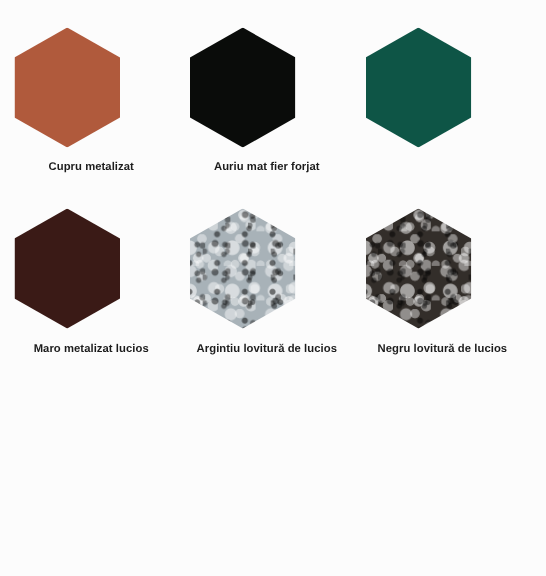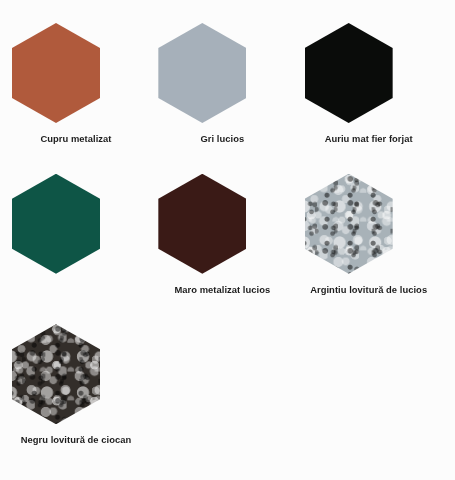--- a/index.html
+++ b/index.html
@@ -107,26 +107,20 @@
 
   <div class="swatch-cell">
     <div class="hex-wrap">
       <div class="hex" style="background-color: rgb(176, 90, 60);"></div>
     </div>
     <div class="swatch-label">Cupru metalizat</div>
   </div>
 
 
 
-  <div class="swatch-cell">
-    <div class="hex-wrap">
-      <div class="hex" style="background-color: rgb(166, 176, 186);"></div>
-    </div>
-    <div class="swatch-label">Gri lucios</div>
-  </div>
 
   <div class="swatch-cell">
     <div class="hex-wrap">
       <div class="hex" style="background-color: rgb(10, 12, 10);"></div>
     </div>
     <div class="swatch-label">Auriu mat fier forjat</div>
   </div>
 
   <div class="swatch-cell">
     <div class="hex-wrap">
@@ -145,16 +139,16 @@
     <div class="hex-wrap">
       <div class="hex tex-hammer" style="background-color: rgb(168, 178, 184);"></div>
     </div>
     <div class="swatch-label">Argintiu lovitură de lucios</div>
   </div>
 
   <div class="swatch-cell">
     <div class="hex-wrap">
       <div class="hex tex-hammer" style="background-color: rgb(51, 46, 42);"></div>
     </div>
-    <div class="swatch-label">Negru lovitură de ciocan</div>
+    <div class="swatch-label">Negru lovitură de lucios</div>
   </div>
 
 </div>
 
 </body></html>

